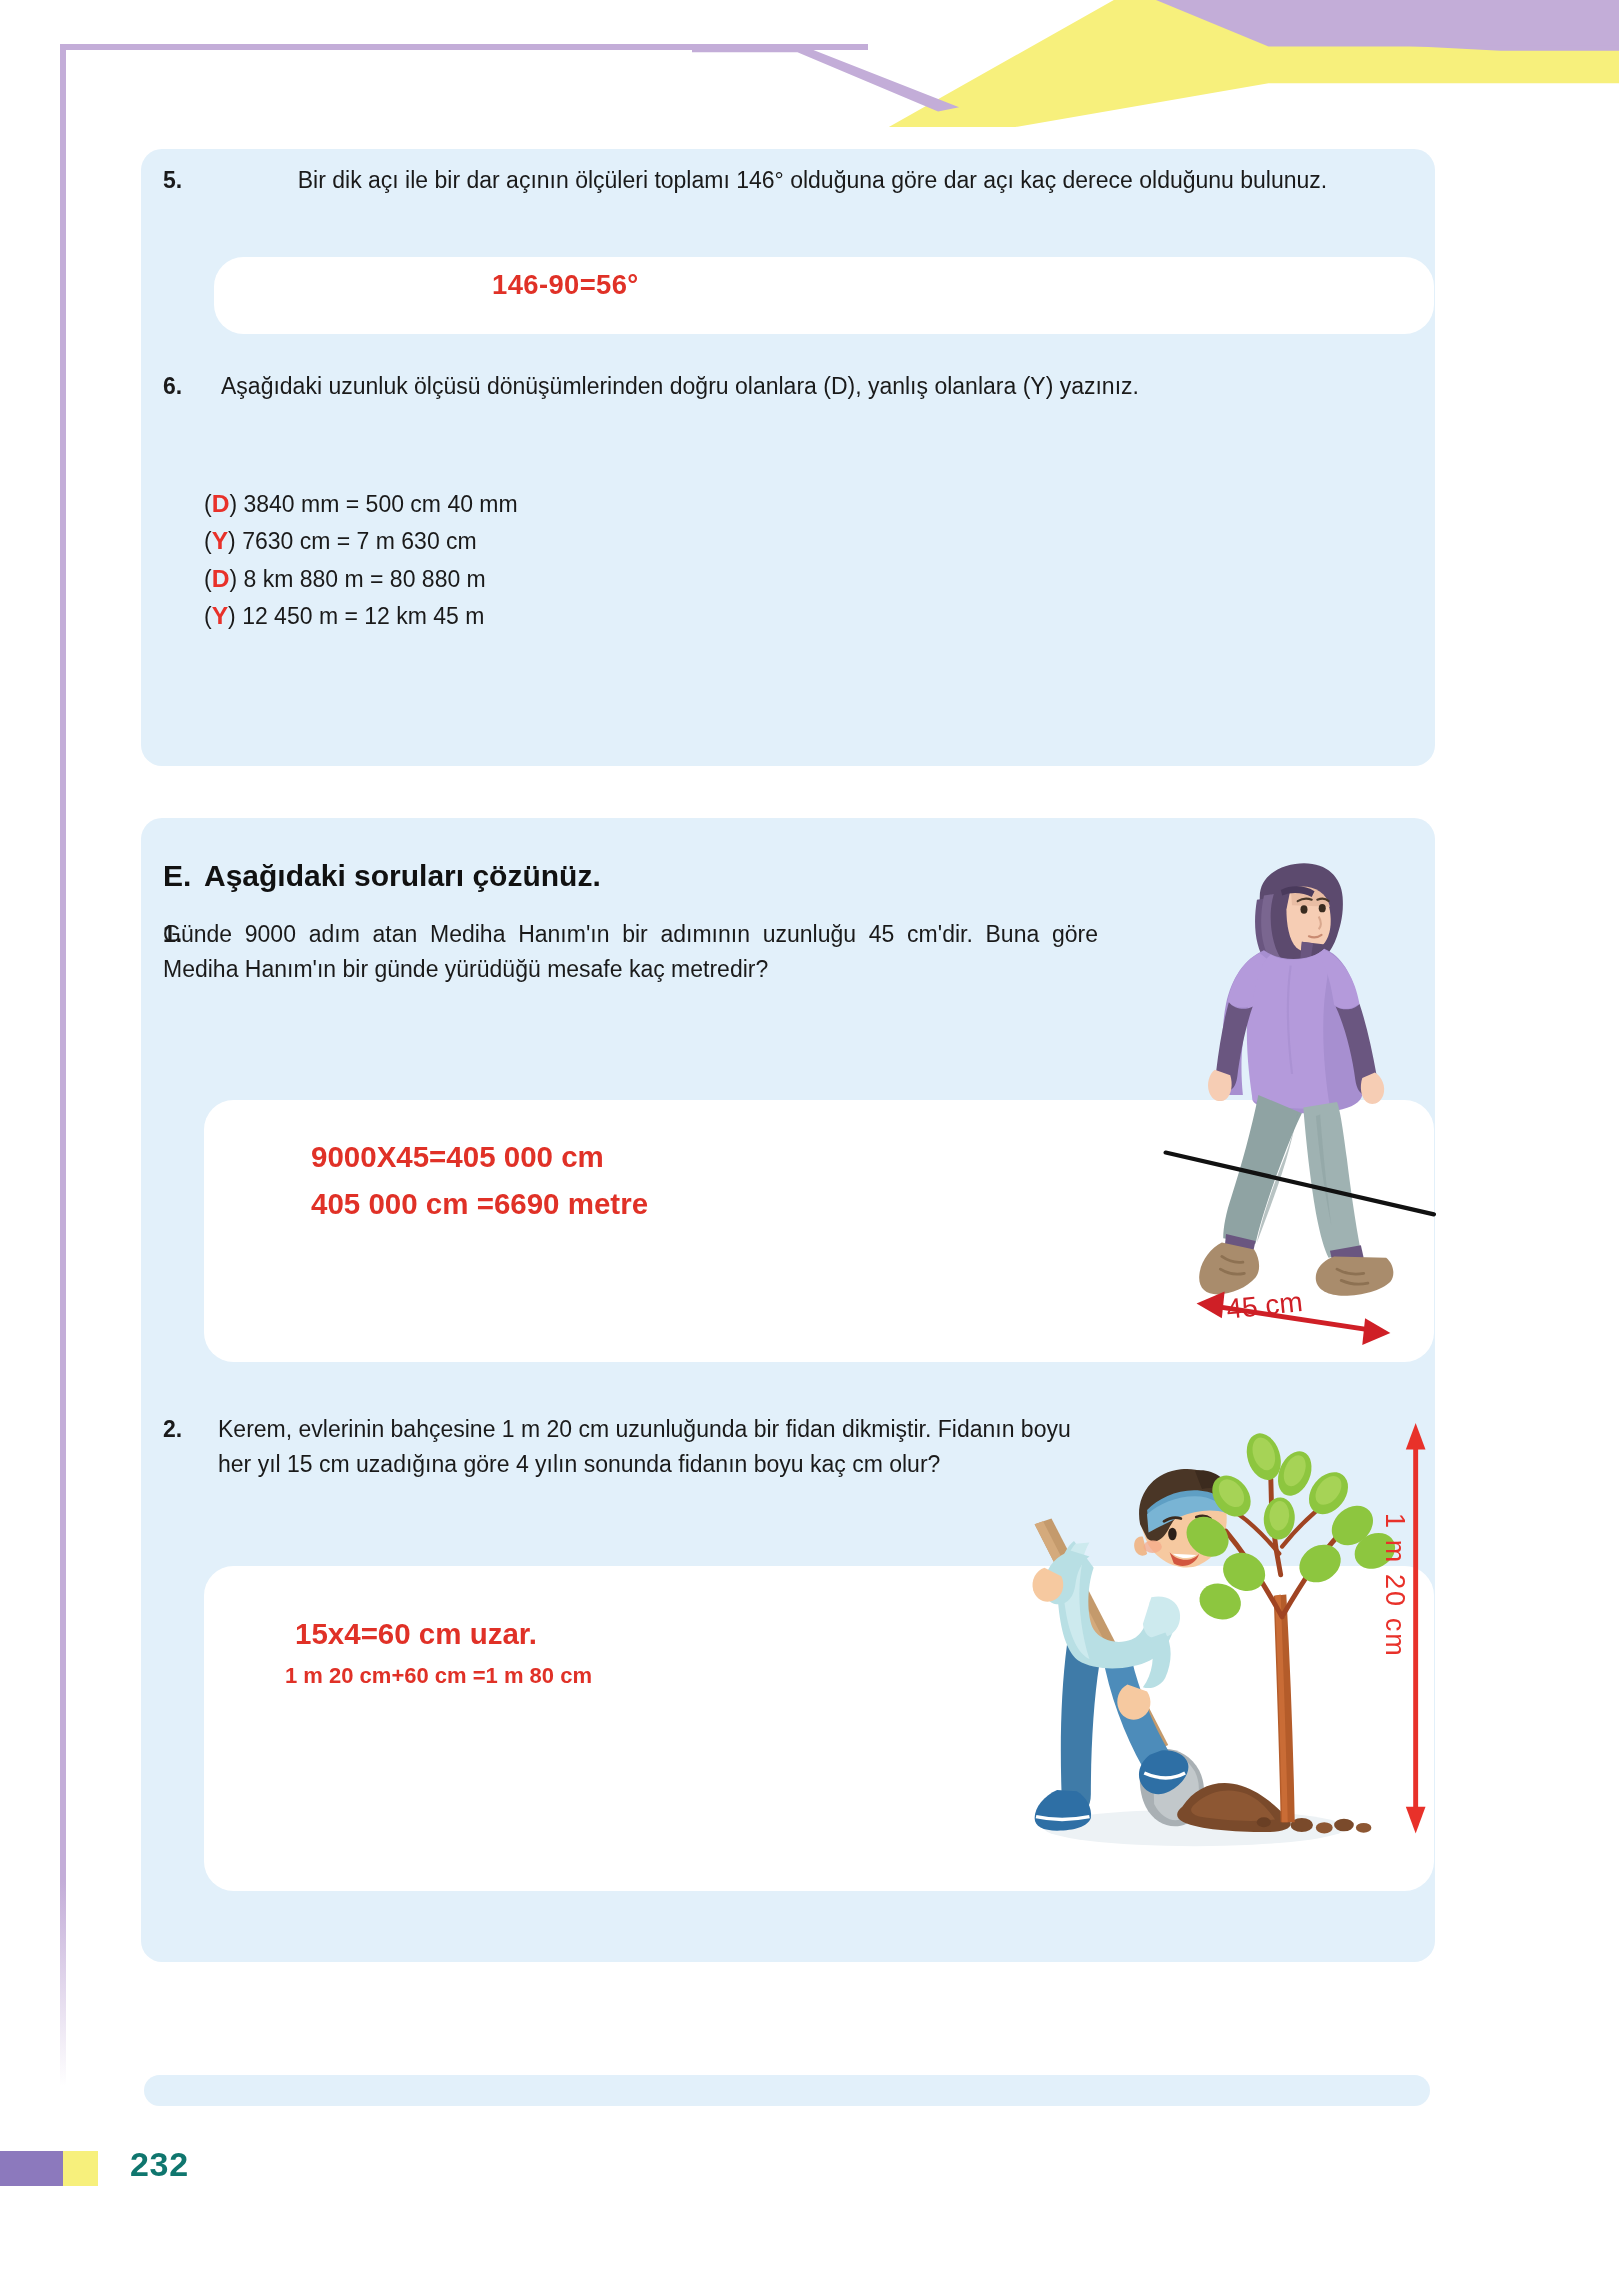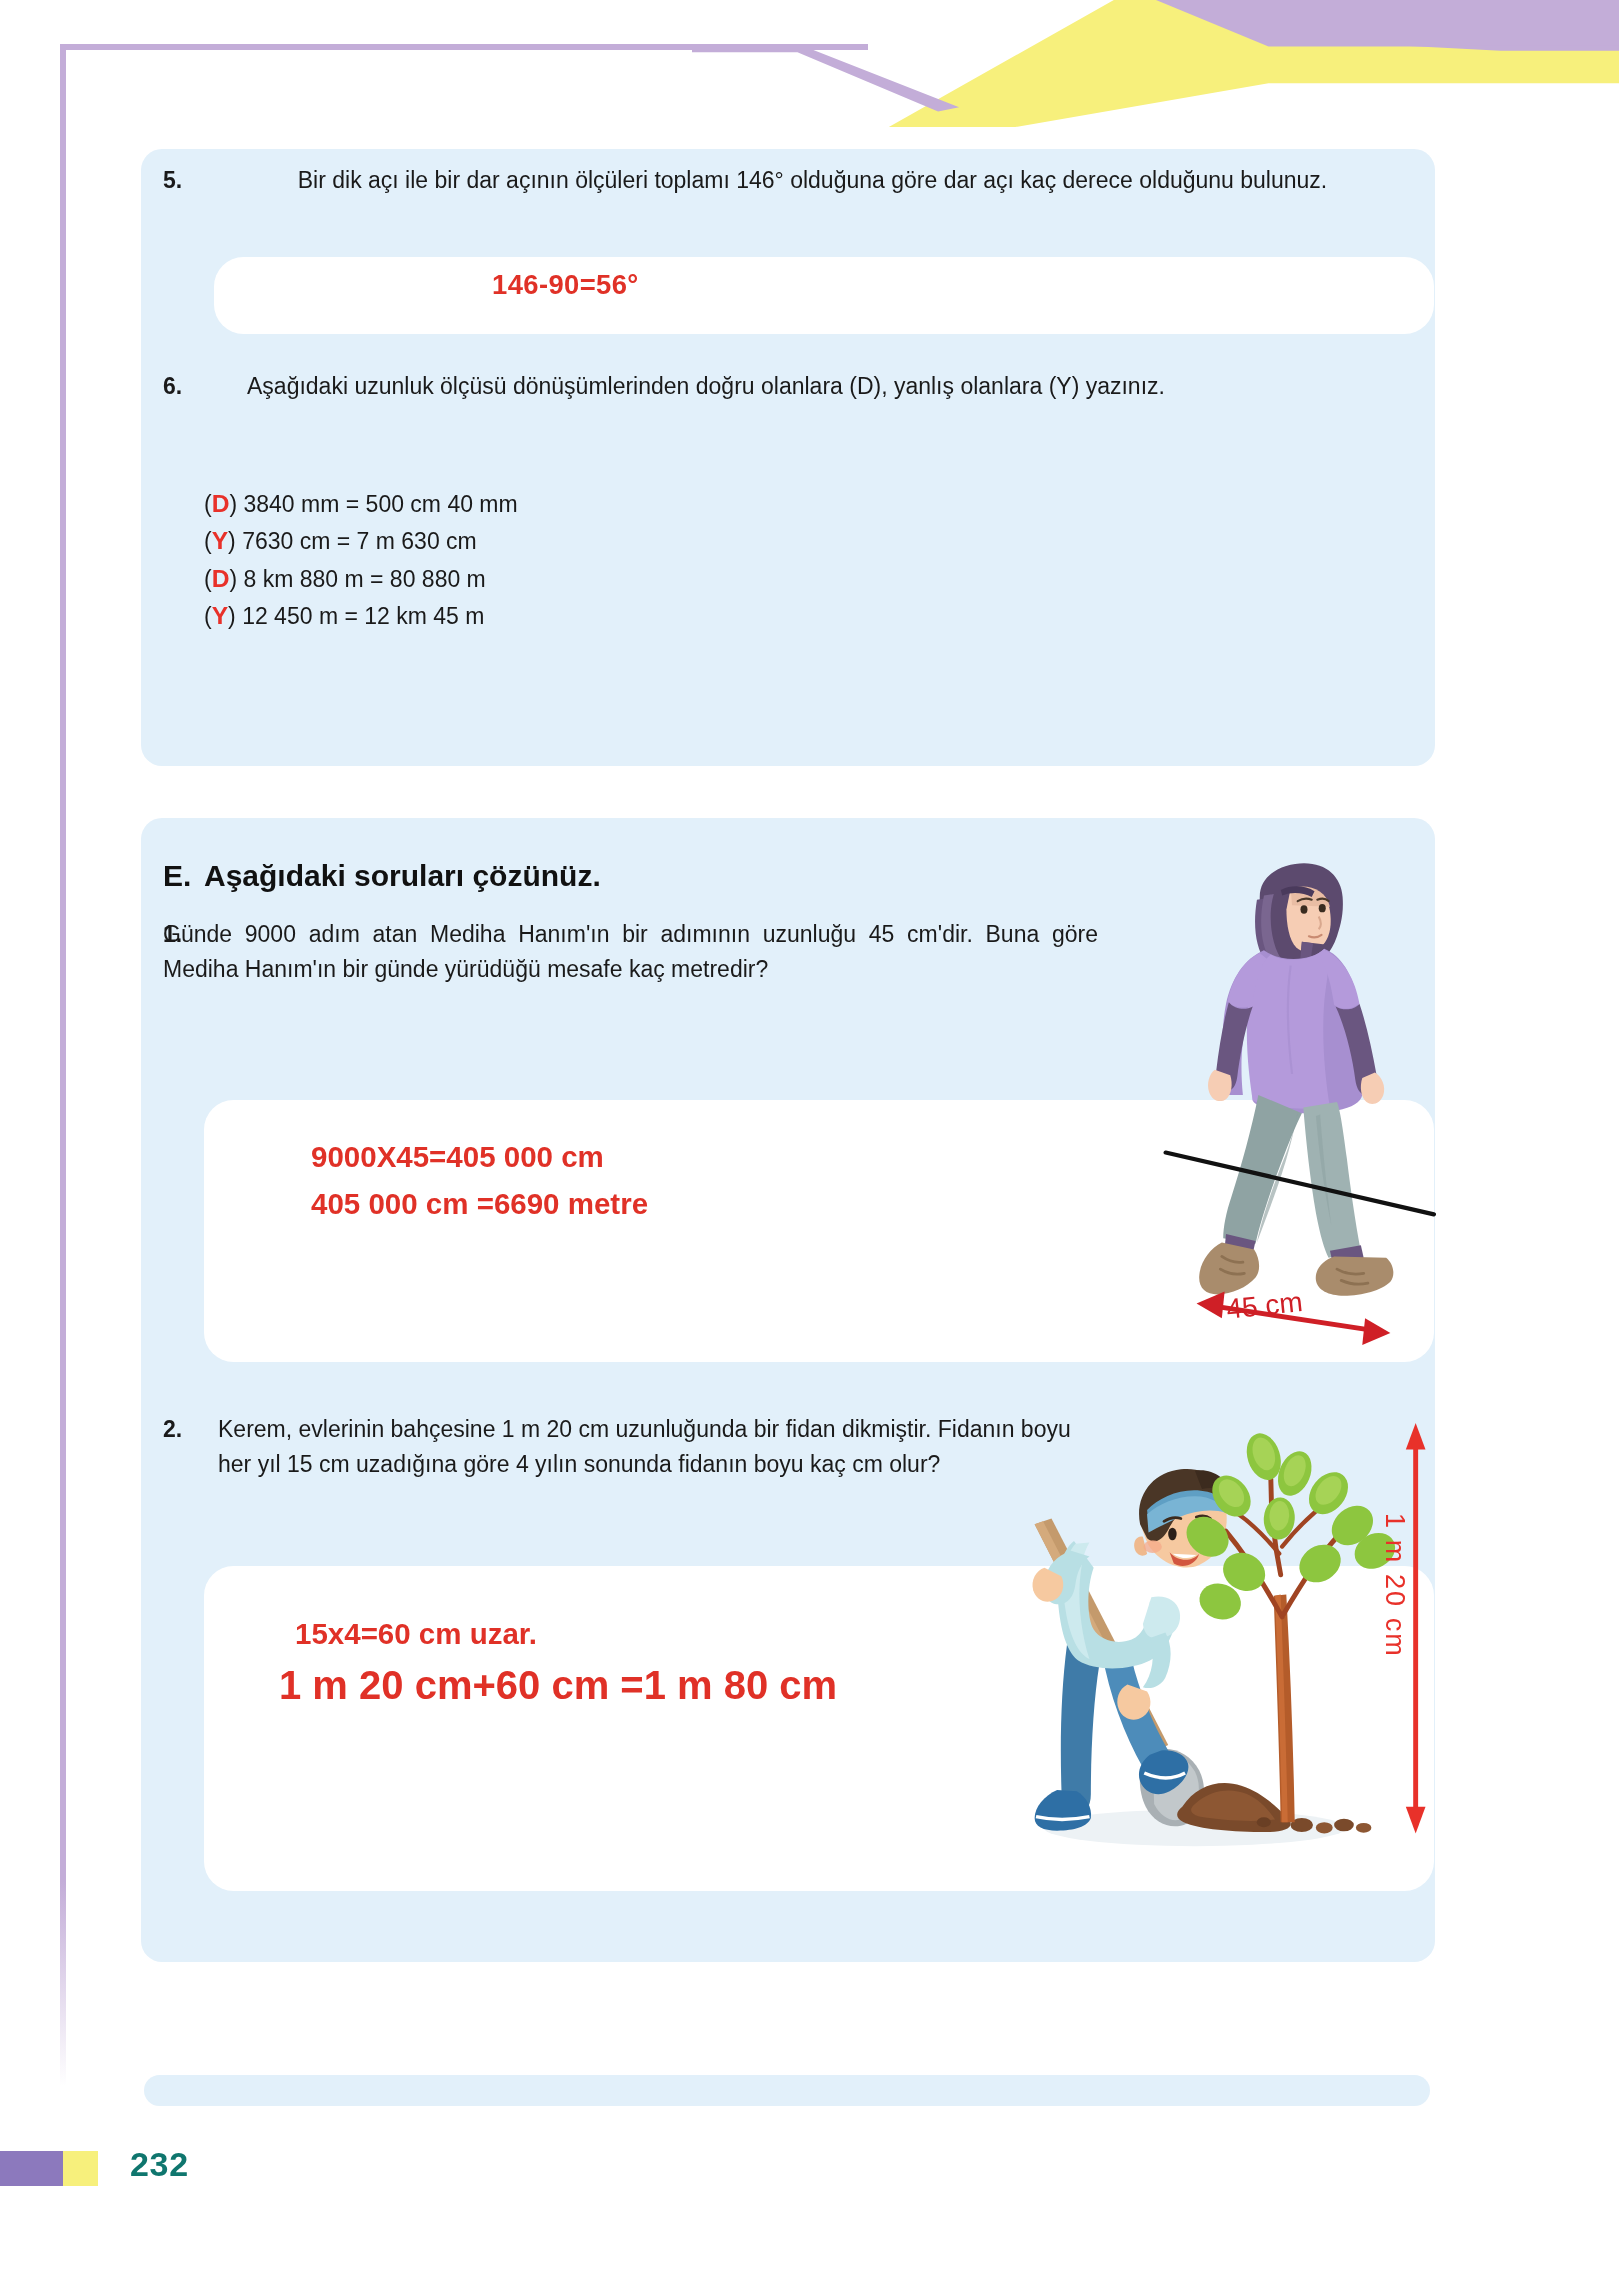--- a/index.html
+++ b/index.html
@@ -36,41 +36,41 @@
   #ans-q2{left:204px;top:1566px;width:1230px;height:325px;}
 
   
   .q{position:absolute;color:#1a1a1a;font-size:23px;line-height:1.5;}
   .q .num{position:absolute;left:0;top:0;font-weight:bold;}
   .q .body{display:block;}
 
   #q5{left:163px;top:163px;width:1244px;}
   #q5 .body{margin-left:55px;text-align:center;}
   #q6{left:163px;top:369px;width:1258px;}
-  #q6 .body{margin-left:84px;}
+  #q6 .body{margin-left:58px;}
 
   #dy-list{position:absolute;left:204px;top:485px;font-size:23px;line-height:1.52;color:#1a1a1a;}
   #dy-list .row{white-space:nowrap;}
   #dy-list .mark{color:#e8312a;font-weight:bold;font-size:24.6px;}
 
   #sec-e{position:absolute;left:163px;top:859px;font-size:30px;font-weight:bold;color:#111;}
   #sec-e .letter{display:inline-block;width:41px;}
 
   #q1{left:163px;top:917px;width:935px;}
   #q1 .body{text-align:justify;}
   #q2{left:163px;top:1412px;width:935px;}
   #q2 .body{margin-left:55px;}
 
   
   .ans{position:absolute;color:#e03127;font-weight:bold;font-family:"Liberation Sans", sans-serif;}
   #ans5-text{left:492px;top:269px;font-size:27.4px;letter-spacing:0.4px;}
   #ans1-l1{left:311px;top:1140px;font-size:29.5px;}
   #ans1-l2{left:311px;top:1187px;font-size:29.5px;}
   #ans2-l1{left:295px;top:1617px;font-size:29.5px;}
-  #ans2-l2{left:279px;top:1663px;font-size:40px;}
+  #ans2-l2{left:285px;top:1663px;font-size:22px;}
 
   
   #illus-woman{position:absolute;left:1153px;top:863px;width:309px;height:499px;}
   #illus-tree{position:absolute;left:984px;top:1406px;width:464px;height:450px;}
 
   .lbl-45{position:absolute;left:1225px;top:1294px;font-size:28px;color:#cf1f26;
       font-weight:500;transform:rotate(-6deg);transform-origin:left top;}
   .lbl-120{position:absolute;left:1379px;top:1513px;font-size:27px;color:#e8312a;
       font-weight:500;writing-mode:vertical-rl;letter-spacing:2.1px;}
 </style>

